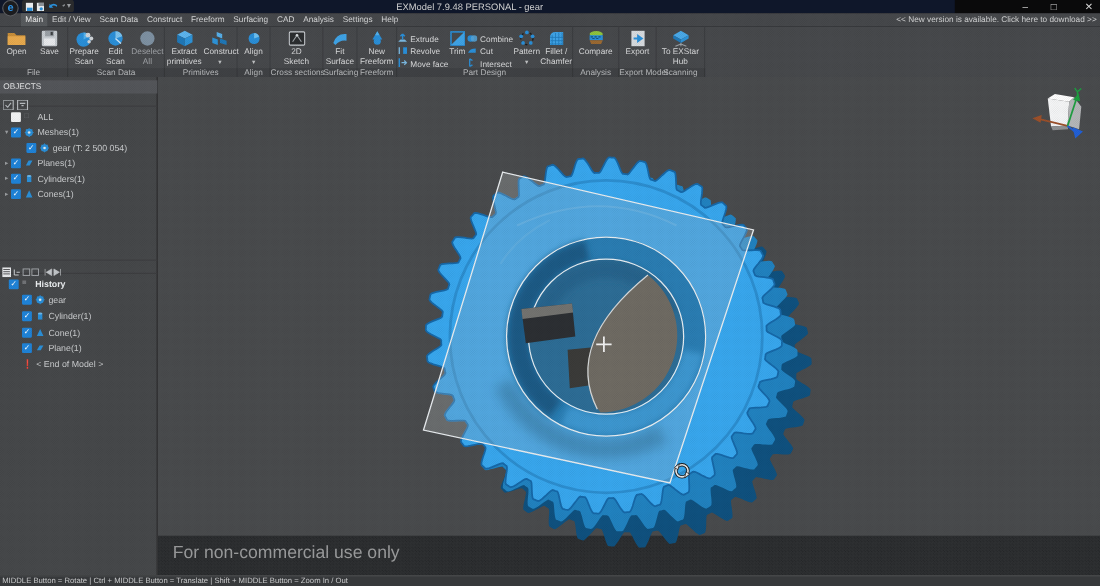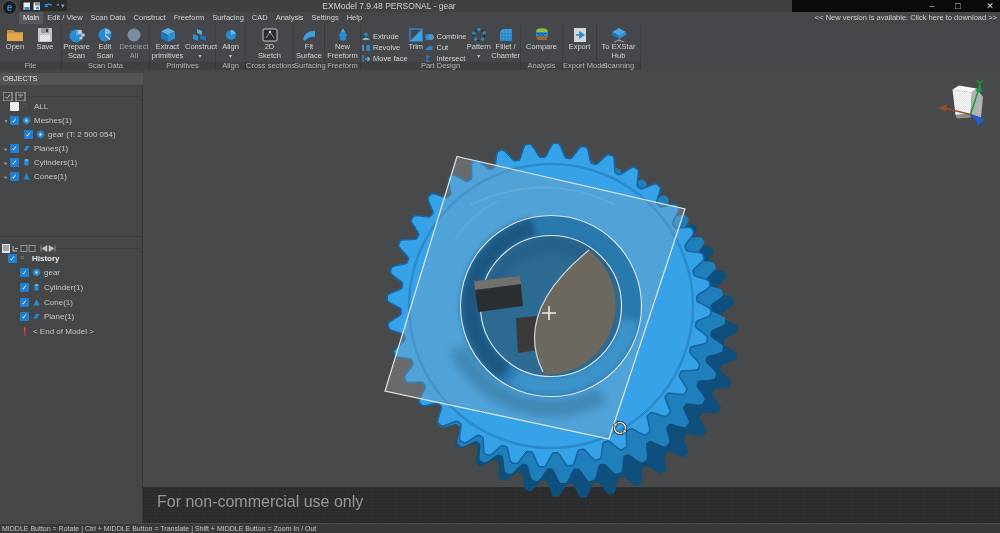--- a/index.html
+++ b/index.html
@@ -1,16 +1,16 @@
 <!DOCTYPE html>
 <html><head><meta charset="utf-8"><style>
 * { margin:0; padding:0; box-sizing:border-box; }
 html,body { width:1000px; height:533px; overflow:hidden; background:#0a0a0b;
   font-family:"Liberation Sans",sans-serif; }
-.titlebar { position:absolute; left:0; top:0; width:792px; height:12px; background:#404040;text-decoration:underline; }
+.titlebar { position:absolute; left:0; top:0; width:868px; height:12px; background:#0f172a;text-decoration:underline; }
 .title { position:absolute; left:0; right:14px; top:1px; text-align:center; font-size:8.5px; color:#cfcfcf; }
 .appicon { position:absolute; left:2px; top:0; width:15px; height:15px; border-radius:50%;
   background:#1b1c1f; border:1px solid #5a5c60; z-index:5; color:#2d8fe0; font-size:10px; font-weight:bold; text-align:center; line-height:13px;}
 .qat { position:absolute; left:20px; top:0; height:11px; display:flex; align-items:center; gap:3px; background:#2a2b2d; border-radius:2px; padding:0 3px; }
 .qat2 { position:absolute; left:59px; top:0; height:11px; background:#2a2b2d; border-radius:2px; padding:0 2px; color:#9a9da0; font-size:7px; line-height:11px; }
 .winbtn { position:absolute; top:0; height:12px; color:#d8d8d8; font-size:9px; line-height:12px; text-align:center; width:20px; }
 .menubar { position:absolute; left:0; top:12px; width:1000px; height:12px; background:#46484b; }
 .mtab { display:inline-block; height:12px; line-height:12px; padding:0 4px; font-size:7.5px; color:#d6d7d8; vertical-align:top; }
 .mtab.active { background:#585b5e; color:#f0f0f0; }
 .newver { position:absolute; right:3px; top:0; height:12px; line-height:12px; font-size:7.5px; color:#d2d3d4; }

